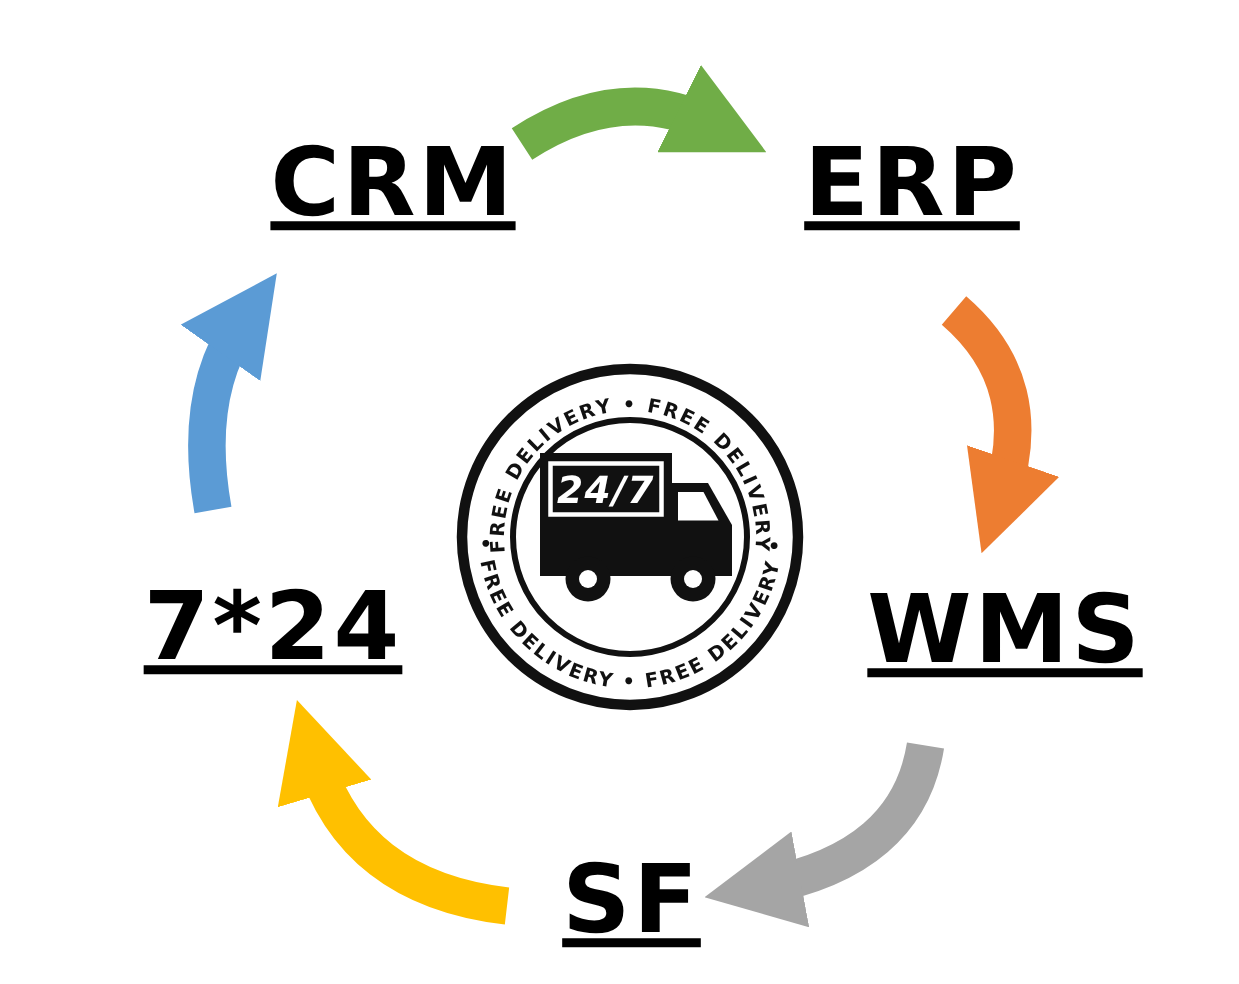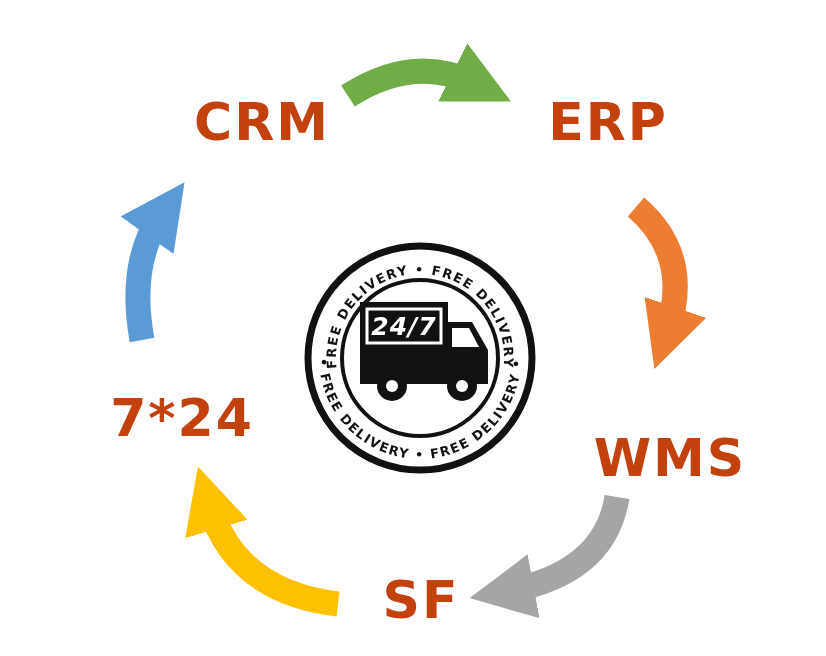--- a/index.html
+++ b/index.html
@@ -19,29 +19,30 @@
     position: absolute;
     left: 0;
     top: 0;
     width: 826px;
     height: 656px;
   }
   .node-label {
     position: absolute;
     transform: translate(-50%, -50%);
     font-weight: bold;
-    font-size: 52px;
+    font-size: 63px;
     letter-spacing: 2px;
-    color: #c2410c;
+    color: #000000;
     white-space: nowrap;
     user-select: none;
+    text-decoration: underline;
   }
   .pos-crm   { left: 262px; top: 122px; }
   .pos-erp   { left: 573px; top: 122px; margin-left: 35px; }
-  .pos-wms   { left: 670px; top: 420px; margin-top: 38px; }
+  .pos-wms   { left: 670px; top: 420px; }
   .pos-sf    { left: 421px; top: 600px; }
   .pos-724   { left: 182px; top: 418px; }
   .badge-arc-text {
     font-size: 13px;
     font-weight: bold;
     letter-spacing: 1.5px;
   }
   .truck-sign-text {
     font-size: 25px;
     font-weight: bold;

